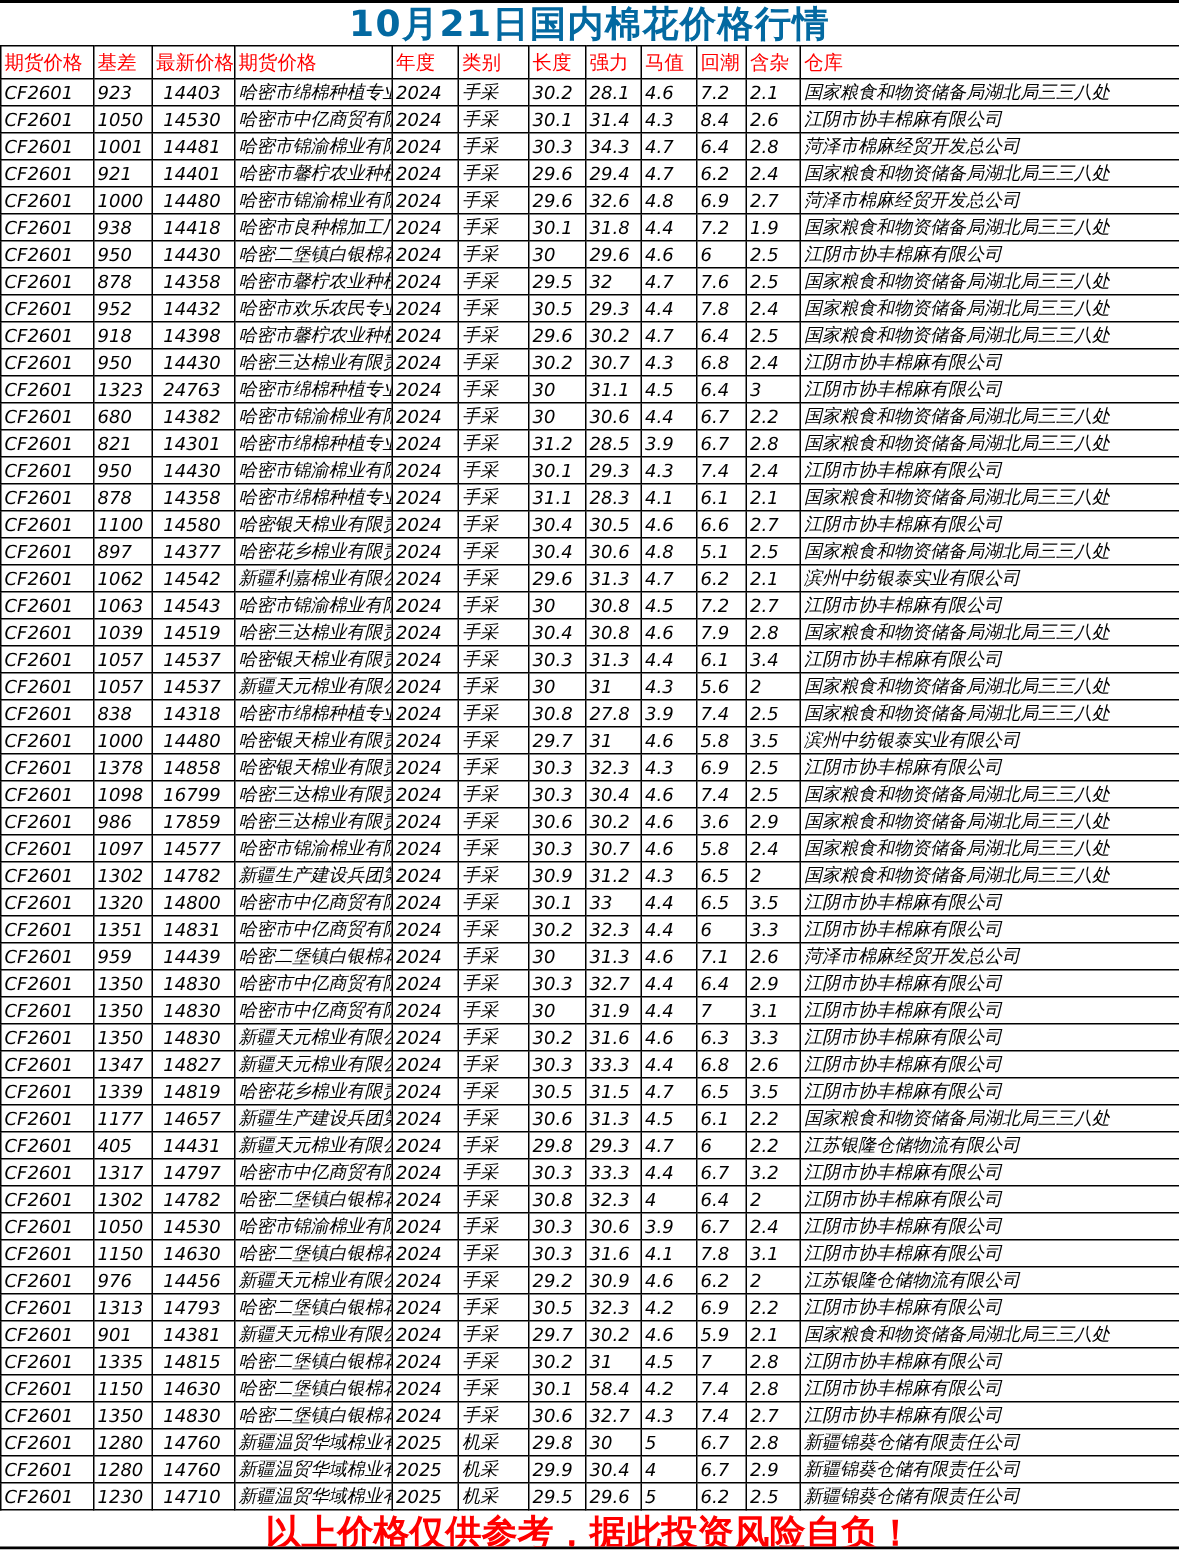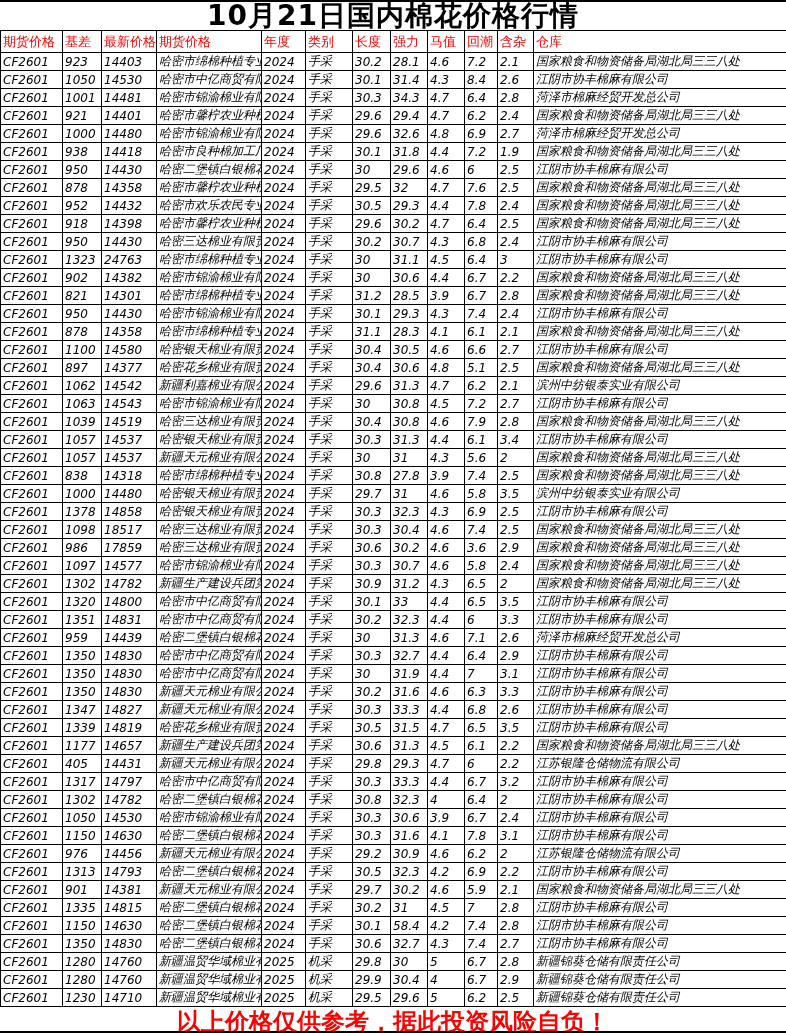--- a/index.html
+++ b/index.html
@@ -8,21 +8,21 @@
     box-sizing:border-box;
     border-top:2px solid #000;
     border-bottom:2px solid #000;
     font-family:"DejaVu Sans",sans-serif;
     background:#fff;
     overflow:hidden;
   }
   .title{
     height:28px;
     display:flex;align-items:center;justify-content:center;
-    color:#000000;font-weight:bold;font-size:28px;
+    color:#0369a1;font-weight:bold;font-size:24px;
     letter-spacing:1px;
     white-space:nowrap;
   }
   table{
     width:786px;
     table-layout:fixed;
     border-collapse:collapse;
     border-radius:19px;
   }
   th,td{
@@ -35,21 +35,21 @@
     font-weight:normal;
     vertical-align:middle;
   }
   thead th{
     color:#f00;
     height:21px;
     font-size:13px;
   }
   tbody tr{height:17.85px;font-style:italic;}
   tbody td{color:#000;}
-  td.col-2{text-align:left;padding-right:4px;margin-top:40px;}
+  td.col-2{text-align:center;padding-right:4px;margin-top:40px;}
   .footer{
     height:29px;
     display:flex;align-items:center;justify-content:center;
     color:#f00;font-weight:bold;font-size:24px;
     white-space:nowrap;
   }
 </style>
 </head>
 <body>
 
@@ -250,21 +250,21 @@
           <td class="col-5">手采</td>
           <td class="col-6">30</td>
           <td class="col-7">31.1</td>
           <td class="col-8">4.5</td>
           <td class="col-9">6.4</td>
           <td class="col-10">3</td>
           <td class="col-11">江阴市协丰棉麻有限公司</td>
         </tr>
         <tr>
           <td class="col-0">CF2601</td>
-          <td class="col-1">902</td>
+          <td class="col-1">680</td>
           <td class="col-2">14382</td>
           <td class="col-3">哈密市锦渝棉业有限</td>
           <td class="col-4">2024</td>
           <td class="col-5">手采</td>
           <td class="col-6">30</td>
           <td class="col-7">30.6</td>
           <td class="col-8">4.4</td>
           <td class="col-9">6.7</td>
           <td class="col-10">2.2</td>
           <td class="col-11">国家粮食和物资储备局湖北局三三八处</td>
@@ -447,21 +447,21 @@
           <td class="col-6">30.3</td>
           <td class="col-7">32.3</td>
           <td class="col-8">4.3</td>
           <td class="col-9">6.9</td>
           <td class="col-10">2.5</td>
           <td class="col-11">江阴市协丰棉麻有限公司</td>
         </tr>
         <tr>
           <td class="col-0">CF2601</td>
           <td class="col-1">1098</td>
-          <td class="col-2">18517</td>
+          <td class="col-2">16799</td>
           <td class="col-3">哈密三达棉业有限责</td>
           <td class="col-4">2024</td>
           <td class="col-5">手采</td>
           <td class="col-6">30.3</td>
           <td class="col-7">30.4</td>
           <td class="col-8">4.6</td>
           <td class="col-9">7.4</td>
           <td class="col-10">2.5</td>
           <td class="col-11">国家粮食和物资储备局湖北局三三八处</td>
         </tr>

